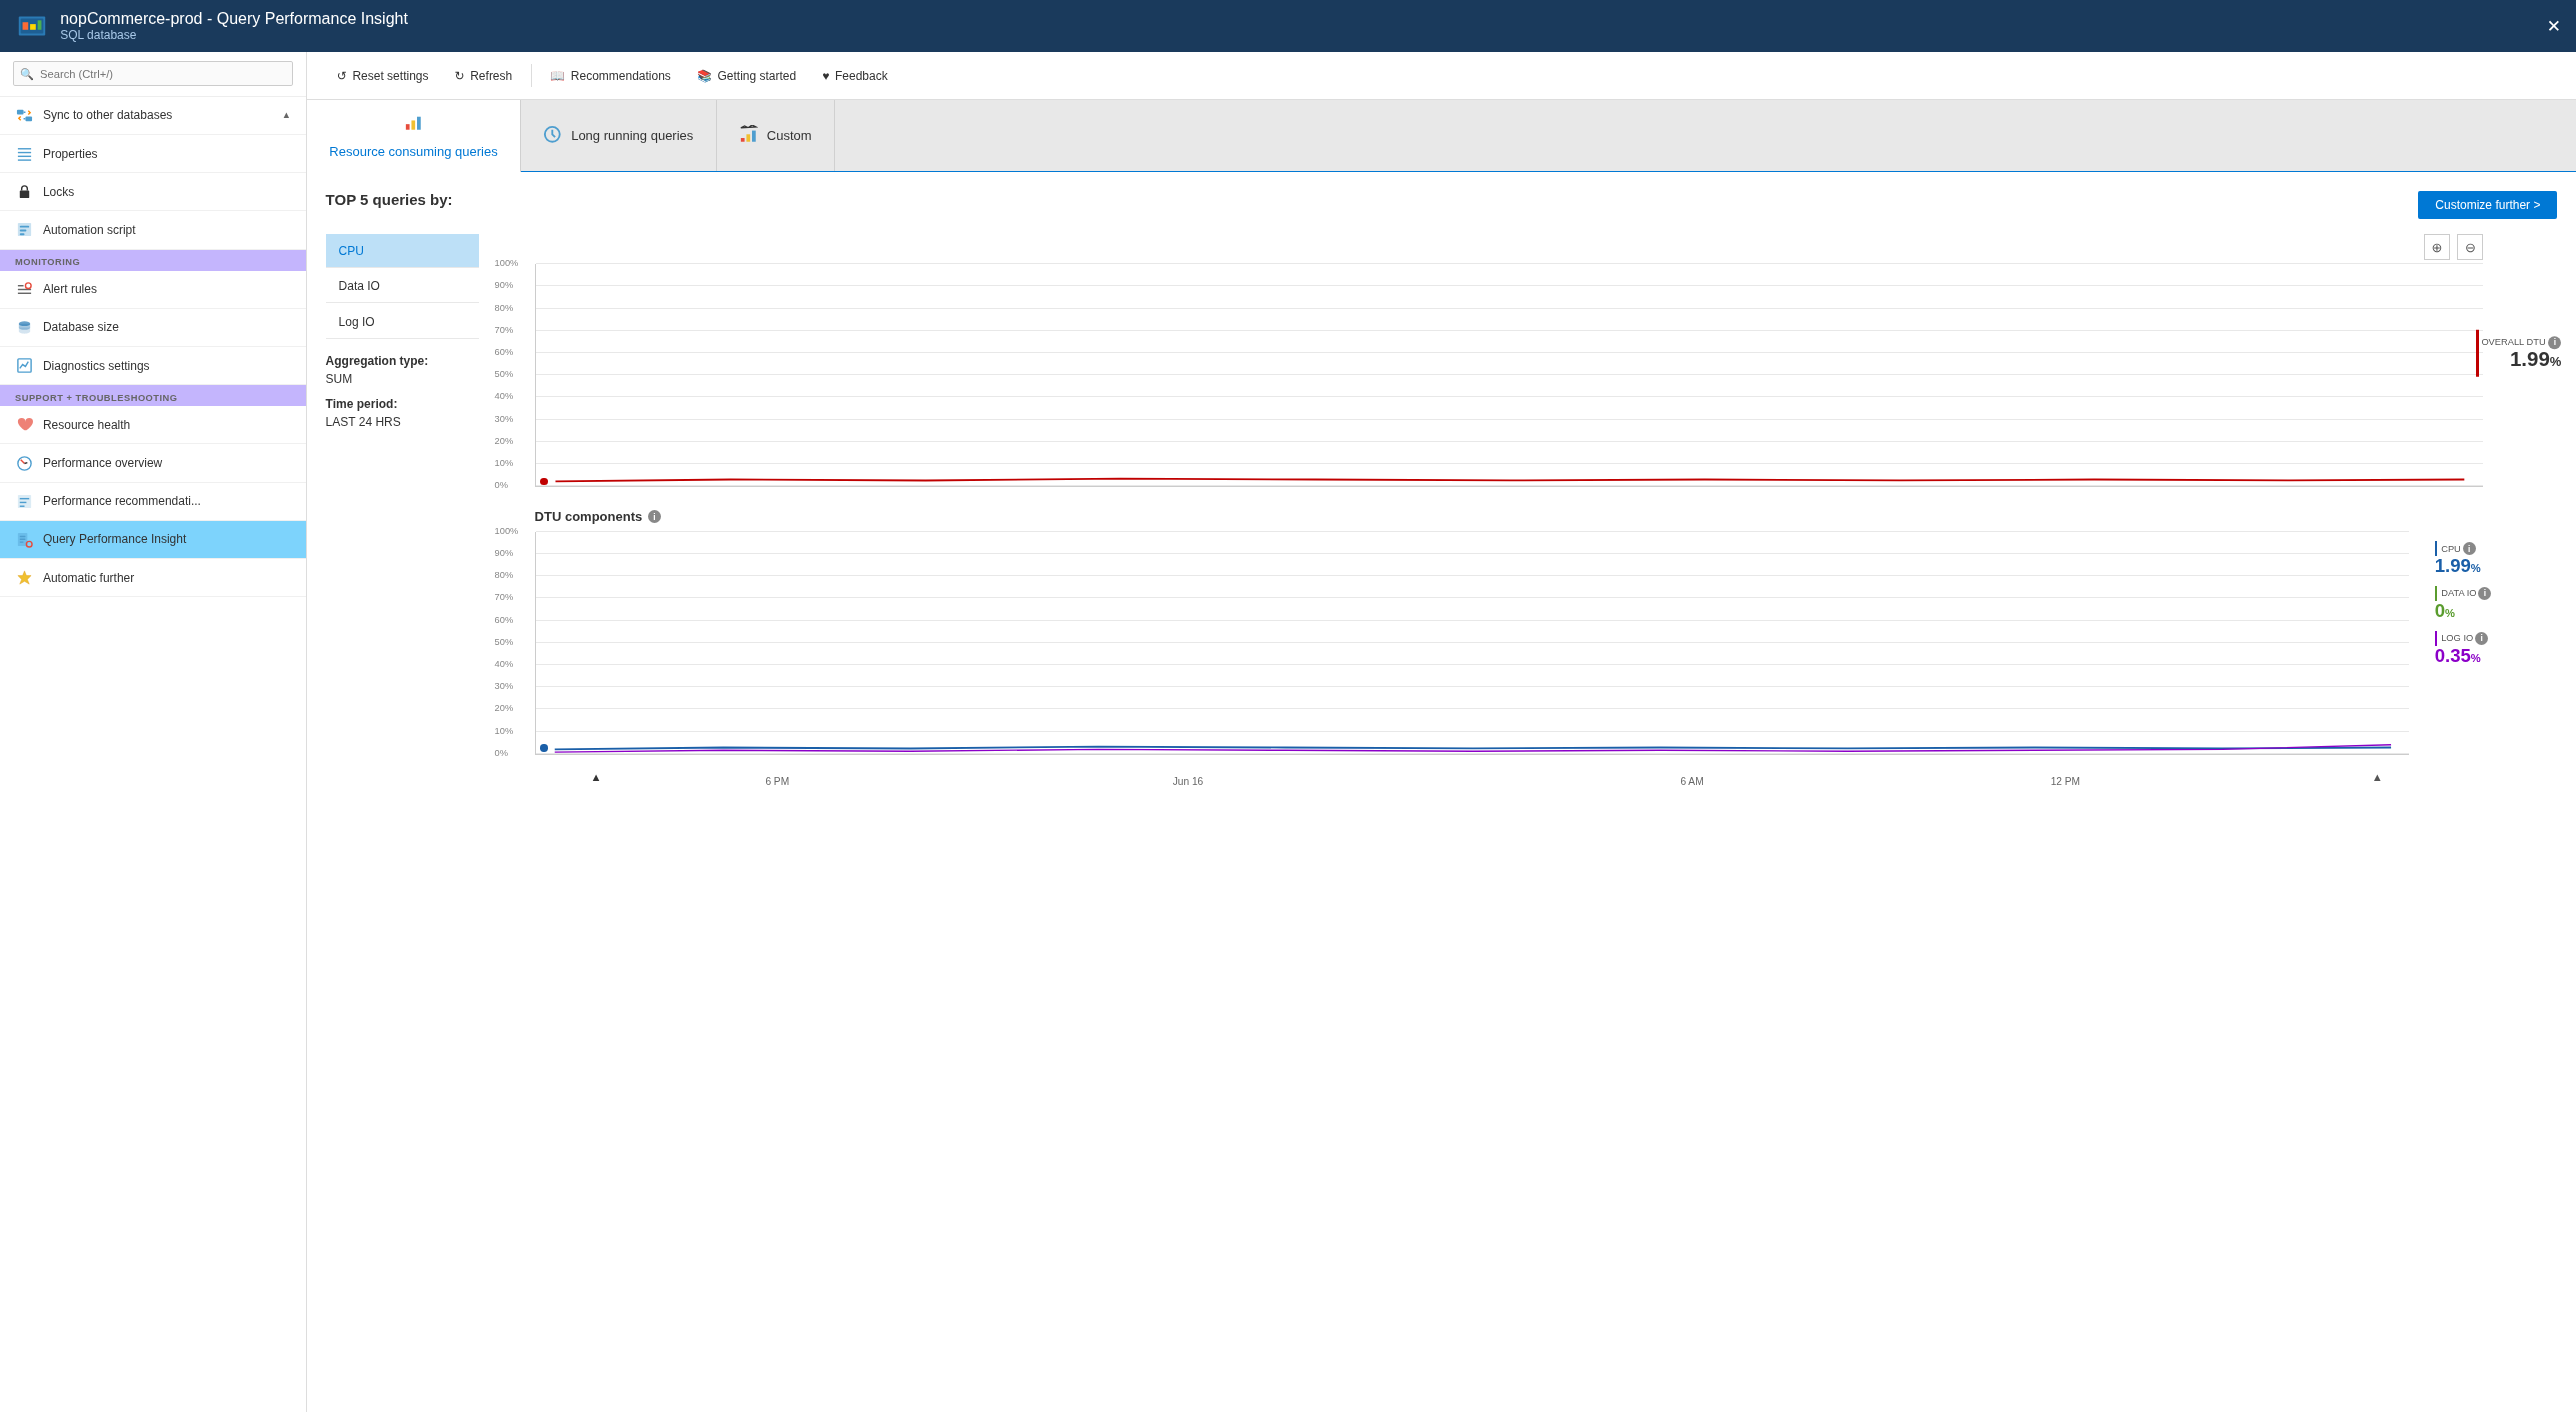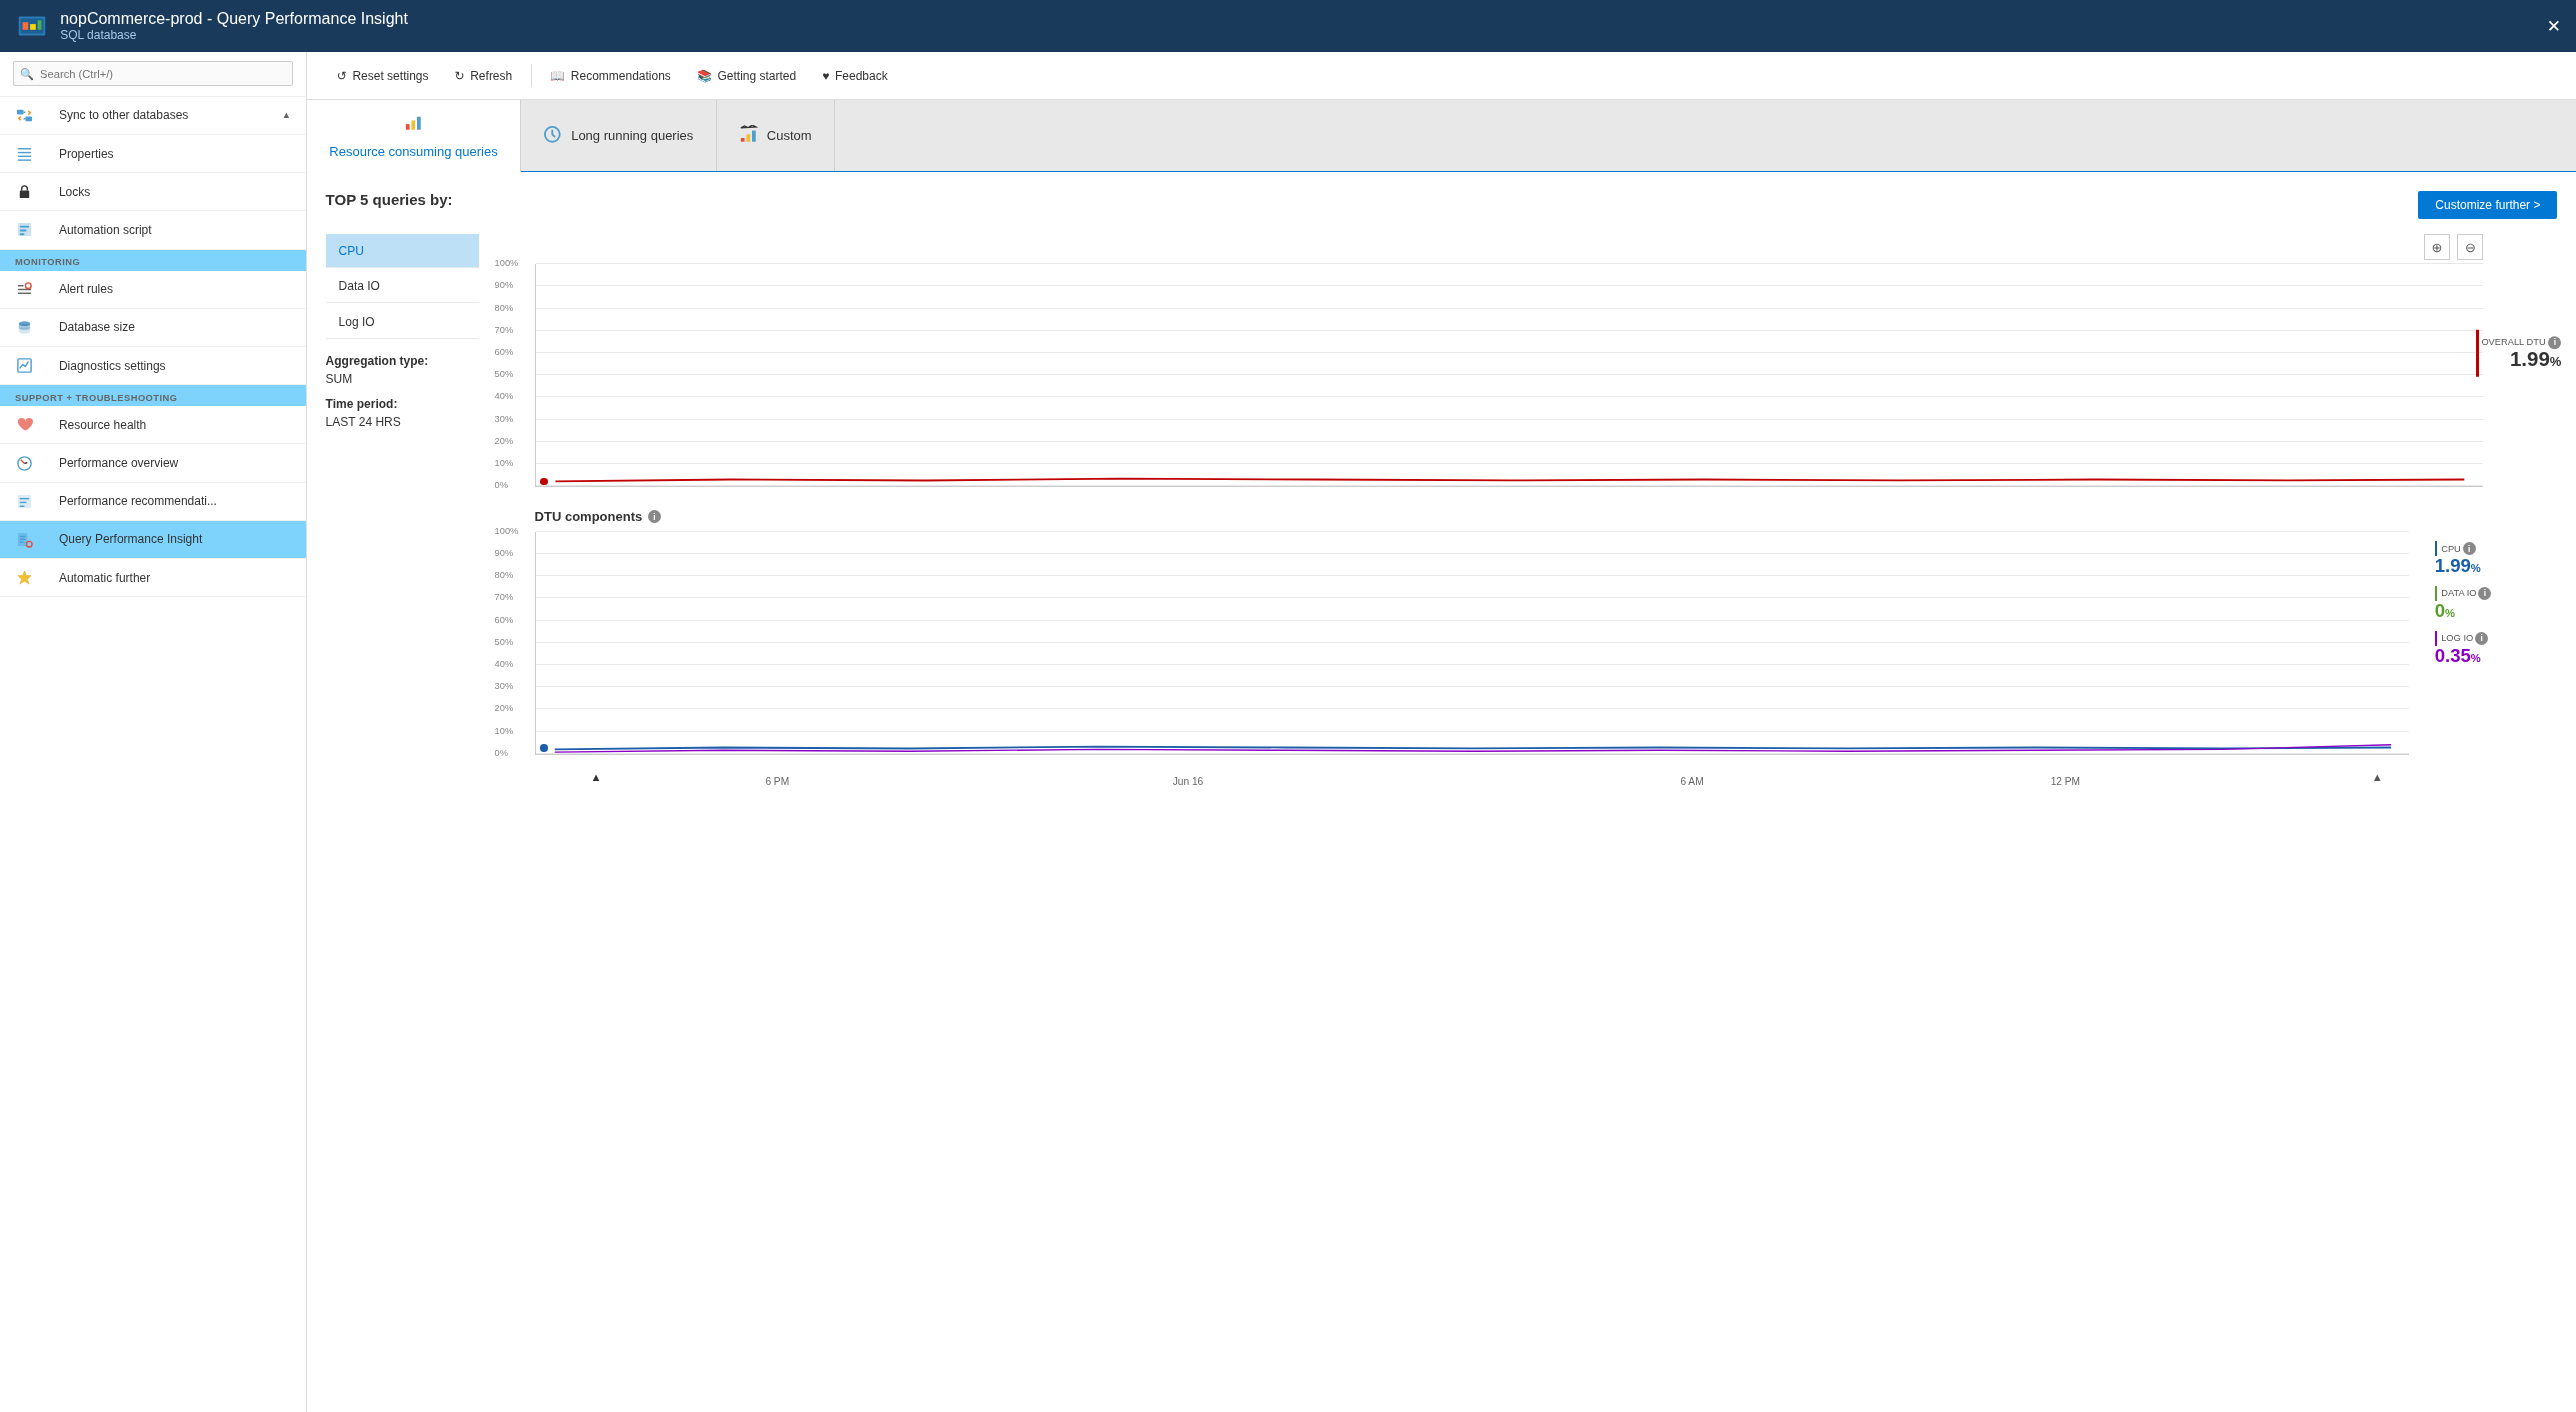--- a/index.html
+++ b/index.html
@@ -60,34 +60,33 @@
     }
     .sidebar-section { padding: 0; }
     .sidebar-item {
       display: flex;
       align-items: center;
       padding: 9.3px 15px;
       cursor: pointer;
       color: #333;
       border-bottom: 0.9px solid #f0f0f0;
       position: relative;
-      gap: 16px;
     }
     .sidebar-item.active { background: #7dd3fc; }
     .sidebar-item-icon { width: 18.6px; height: 18.6px; margin-right: 9.3px; flex-shrink: 0; display: flex; align-items: center; justify-content: center; }
     .sidebar-item-label { flex: 1; font-size: 12px; }
     .sidebar-item-arrow { color: #666; font-size: 9.3px; }
     .sidebar-section-header {
       padding: 7.4px 15px 3.7px;
       font-size: 9.3px;
       font-weight: 600;
       color: #666;
       letter-spacing: 0.5px;
       text-transform: uppercase;
-      background: #7dd3fc;
+      background: #c4b5fd;
     }
 
     
     .content { flex: 1; display: flex; flex-direction: column; overflow: hidden; background: #f2f2f2; }
 
     
     .toolbar {
       background: #fff;
       border-bottom: 0.9px solid #ddd;
       padding: 0 18.6px;

